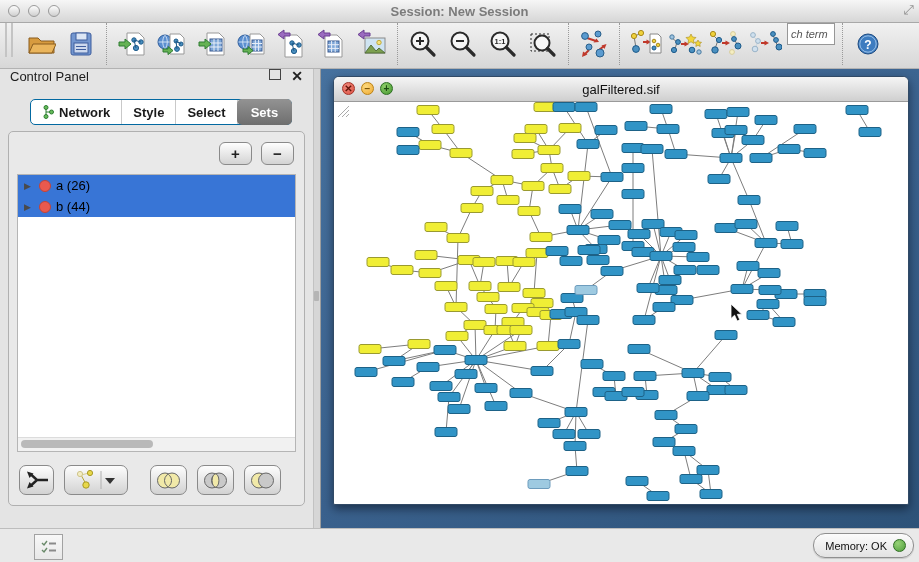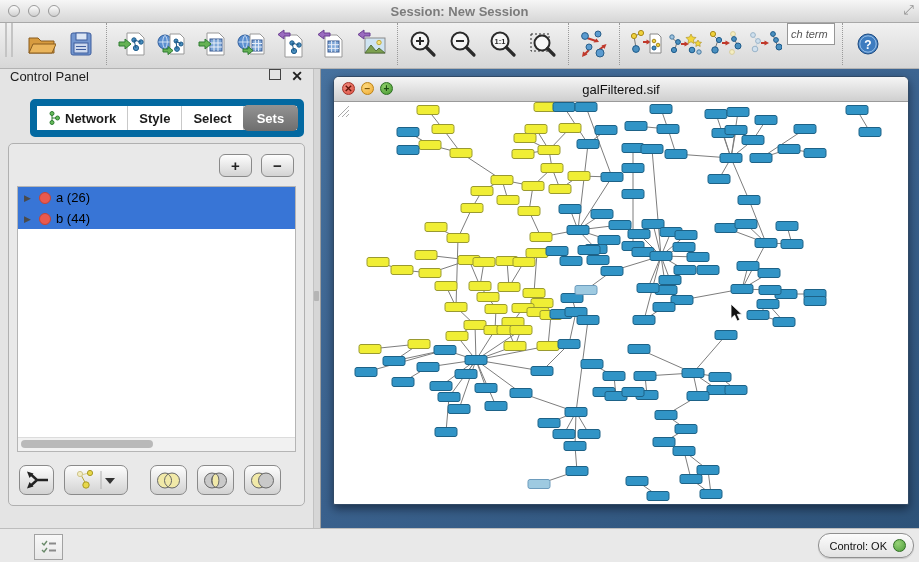--- a/index.html
+++ b/index.html
@@ -23,21 +23,21 @@
   .tb-search{margin:0 2px;}
   .tb-search input{width:40px;height:18px;font:italic 11px "Liberation Sans",sans-serif;color:#555;
                    border:1px solid #979797;padding:1px 3px;background:#fff;}
   
   .main{display:flex;height:459px;}
   .control-panel{width:313px;background:#e4e4e4;display:flex;flex-direction:column;box-sizing:border-box;}
   .cp-header{height:27px;display:flex;padding:0 10px;font-size:13px;color:#1d1d1d;}
   .cp-header .spacer{flex:1;}
   .cp-float{width:10px;height:9px;border:1.5px solid #444;margin-right:10px;}
   .cp-close{font-size:14px;font-weight:bold;color:#222;line-height:1;}
-  .cp-tabs{display:flex;margin:3px 3px 4px 30px;height:24px;background:#fff;border:7px solid #0369a1;
+  .cp-tabs{display:flex;margin:3px 3px 4px 30px;height:24px;background:#fff;border:1px solid #0369a1;
            border-radius:5px;align-items:stretch;width:fit-content;}
   .cp-tab{padding:0 11px;display:flex;align-items:center;font-size:13px;font-weight:bold;color:#1a1a1a;
           border-right:1px solid #c9c9c9;gap:5px;}
   .cp-tab:last-child{border-right:none;}
   .cp-tab.active{background:linear-gradient(#939393,#6e6e6e);color:#fff;border-radius:5px;margin:-1px;
                  padding:0 14px;border-right:none;}
   .sets-box{margin:2px 8px 22px 8px;border:1px solid #b0b0b0;border-radius:5px;flex:1;display:flex;
             flex-direction:column;padding:4px 8px 8px;background:#e9e9e9;}
   .sets-actions{display:flex;justify-content:flex-end;gap:9px;padding:6px 2px 9px;}
   .btn-pm{width:31px;height:21px;border:1px solid #8a8a8a;border-radius:6px;
@@ -797,16 +797,16 @@
 <div class="statusbar">
   <div class="task-btn">
     <svg width="18" height="16" viewBox="0 0 18 16">
       <path d="M2 4l2 2 3-4" fill="none" stroke="#6a8a6a" stroke-width="1.4"></path>
       <line x1="9" y1="4.5" x2="16" y2="4.5" stroke="#8a8a8a" stroke-width="2"></line>
       <path d="M2 11l2 2 3-4" fill="none" stroke="#6a8a6a" stroke-width="1.4"></path>
       <line x1="9" y1="11.5" x2="16" y2="11.5" stroke="#8a8a8a" stroke-width="2"></line>
     </svg>
   </div>
   <div class="memory-btn">
-    <span>Control: OK</span>
+    <span>Memory: OK</span>
     <span class="mem-dot"></span>
   </div>
 </div>
 
 </body></html>

